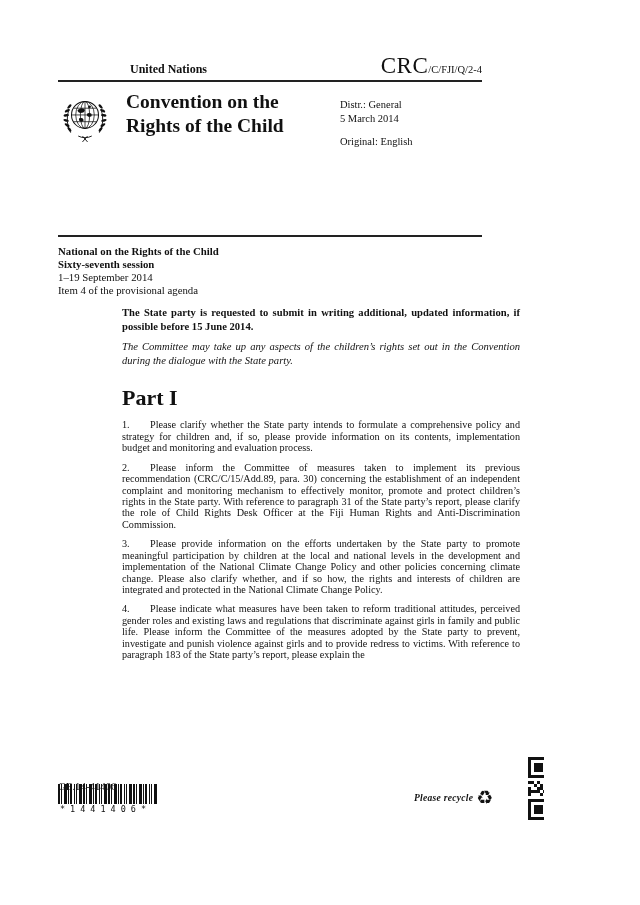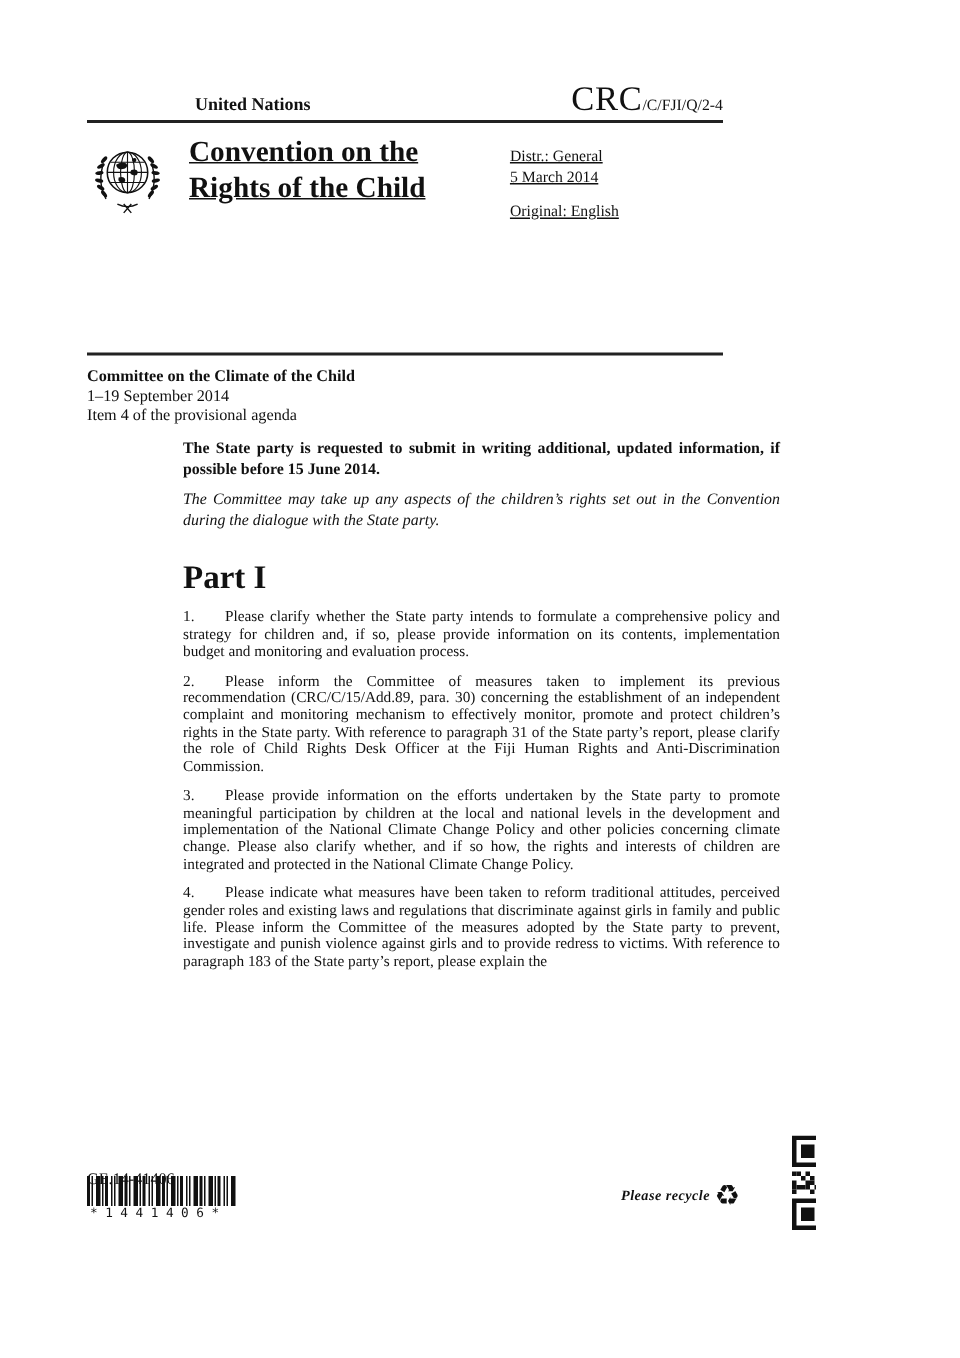--- a/index.html
+++ b/index.html
@@ -14,21 +14,21 @@
   
   .content { padding:0 62px 0 58px; }
   .header-top { display:flex; justify-content:space-between; align-items:flex-end; margin-top:54px; }
   .un-label { font-weight:bold; font-size:12px; margin-left:72px; }
   .doc-symbol { line-height:1; white-space:nowrap; }
   .doc-symbol .big { font-size:23px; letter-spacing:.5px; }
   .doc-symbol .small { font-size:10.5px; }
   .rule1 { border-top:2px solid #222; margin-top:3px; }
   .rule2 { border-top:2px solid #222; margin-top:86px; }
 
-  .header-main { display:flex; margin-top:8px;text-decoration:underline; }
+  .header-main { display:flex; margin-top:8px; }
   .emblem { width:54px; height:56px; flex:0 0 54px; margin-top:2px; }
   .conv-title { font-weight:bold; font-size:19.5px; line-height:1.22; margin-left:14px; width:238px; }
   .distr-block { margin-left:auto; width:158px; font-size:10.5px; line-height:1.32; padding-top:8px; }
   .distr-block .orig { margin-top:9px; }
 
   
   .committee { margin-top:8px; font-size:10.8px; line-height:1.22; }
   .b { font-weight:bold; }
 
   
@@ -107,21 +107,22 @@
       <div class="distr-block">
         <div>Distr.: General</div>
         <div>5 March 2014</div>
         <div class="orig">Original: English</div>
       </div>
     </div>
 
     <div class="rule2"></div>
 
     <div class="committee">
-      <div class="b">Committee on the Climate of the Child</div>
+      <div class="b">National on the Rights of the Child</div>
+      <div class="b">Sixty-seventh session</div>
       <div>1–19 September 2014</div>
       <div>Item 4 of the provisional agenda</div>
     </div>
 
     <div class="body-col">
       <div class="request">The State party is requested to submit in writing additional, updated information, if possible before 15 June 2014.</div>
       <div class="note">The Committee may take up any aspects of the children’s rights set out in the Convention during the dialogue with the State party.</div>
       <div class="part-heading">Part I</div>
 
       <div class="para"><span class="num">1.</span><span>Please clarify whether the State party intends to formulate a comprehensive policy and strategy for children and, if so, please provide information on its contents, implementation budget and monitoring and evaluation process.</span></div>

